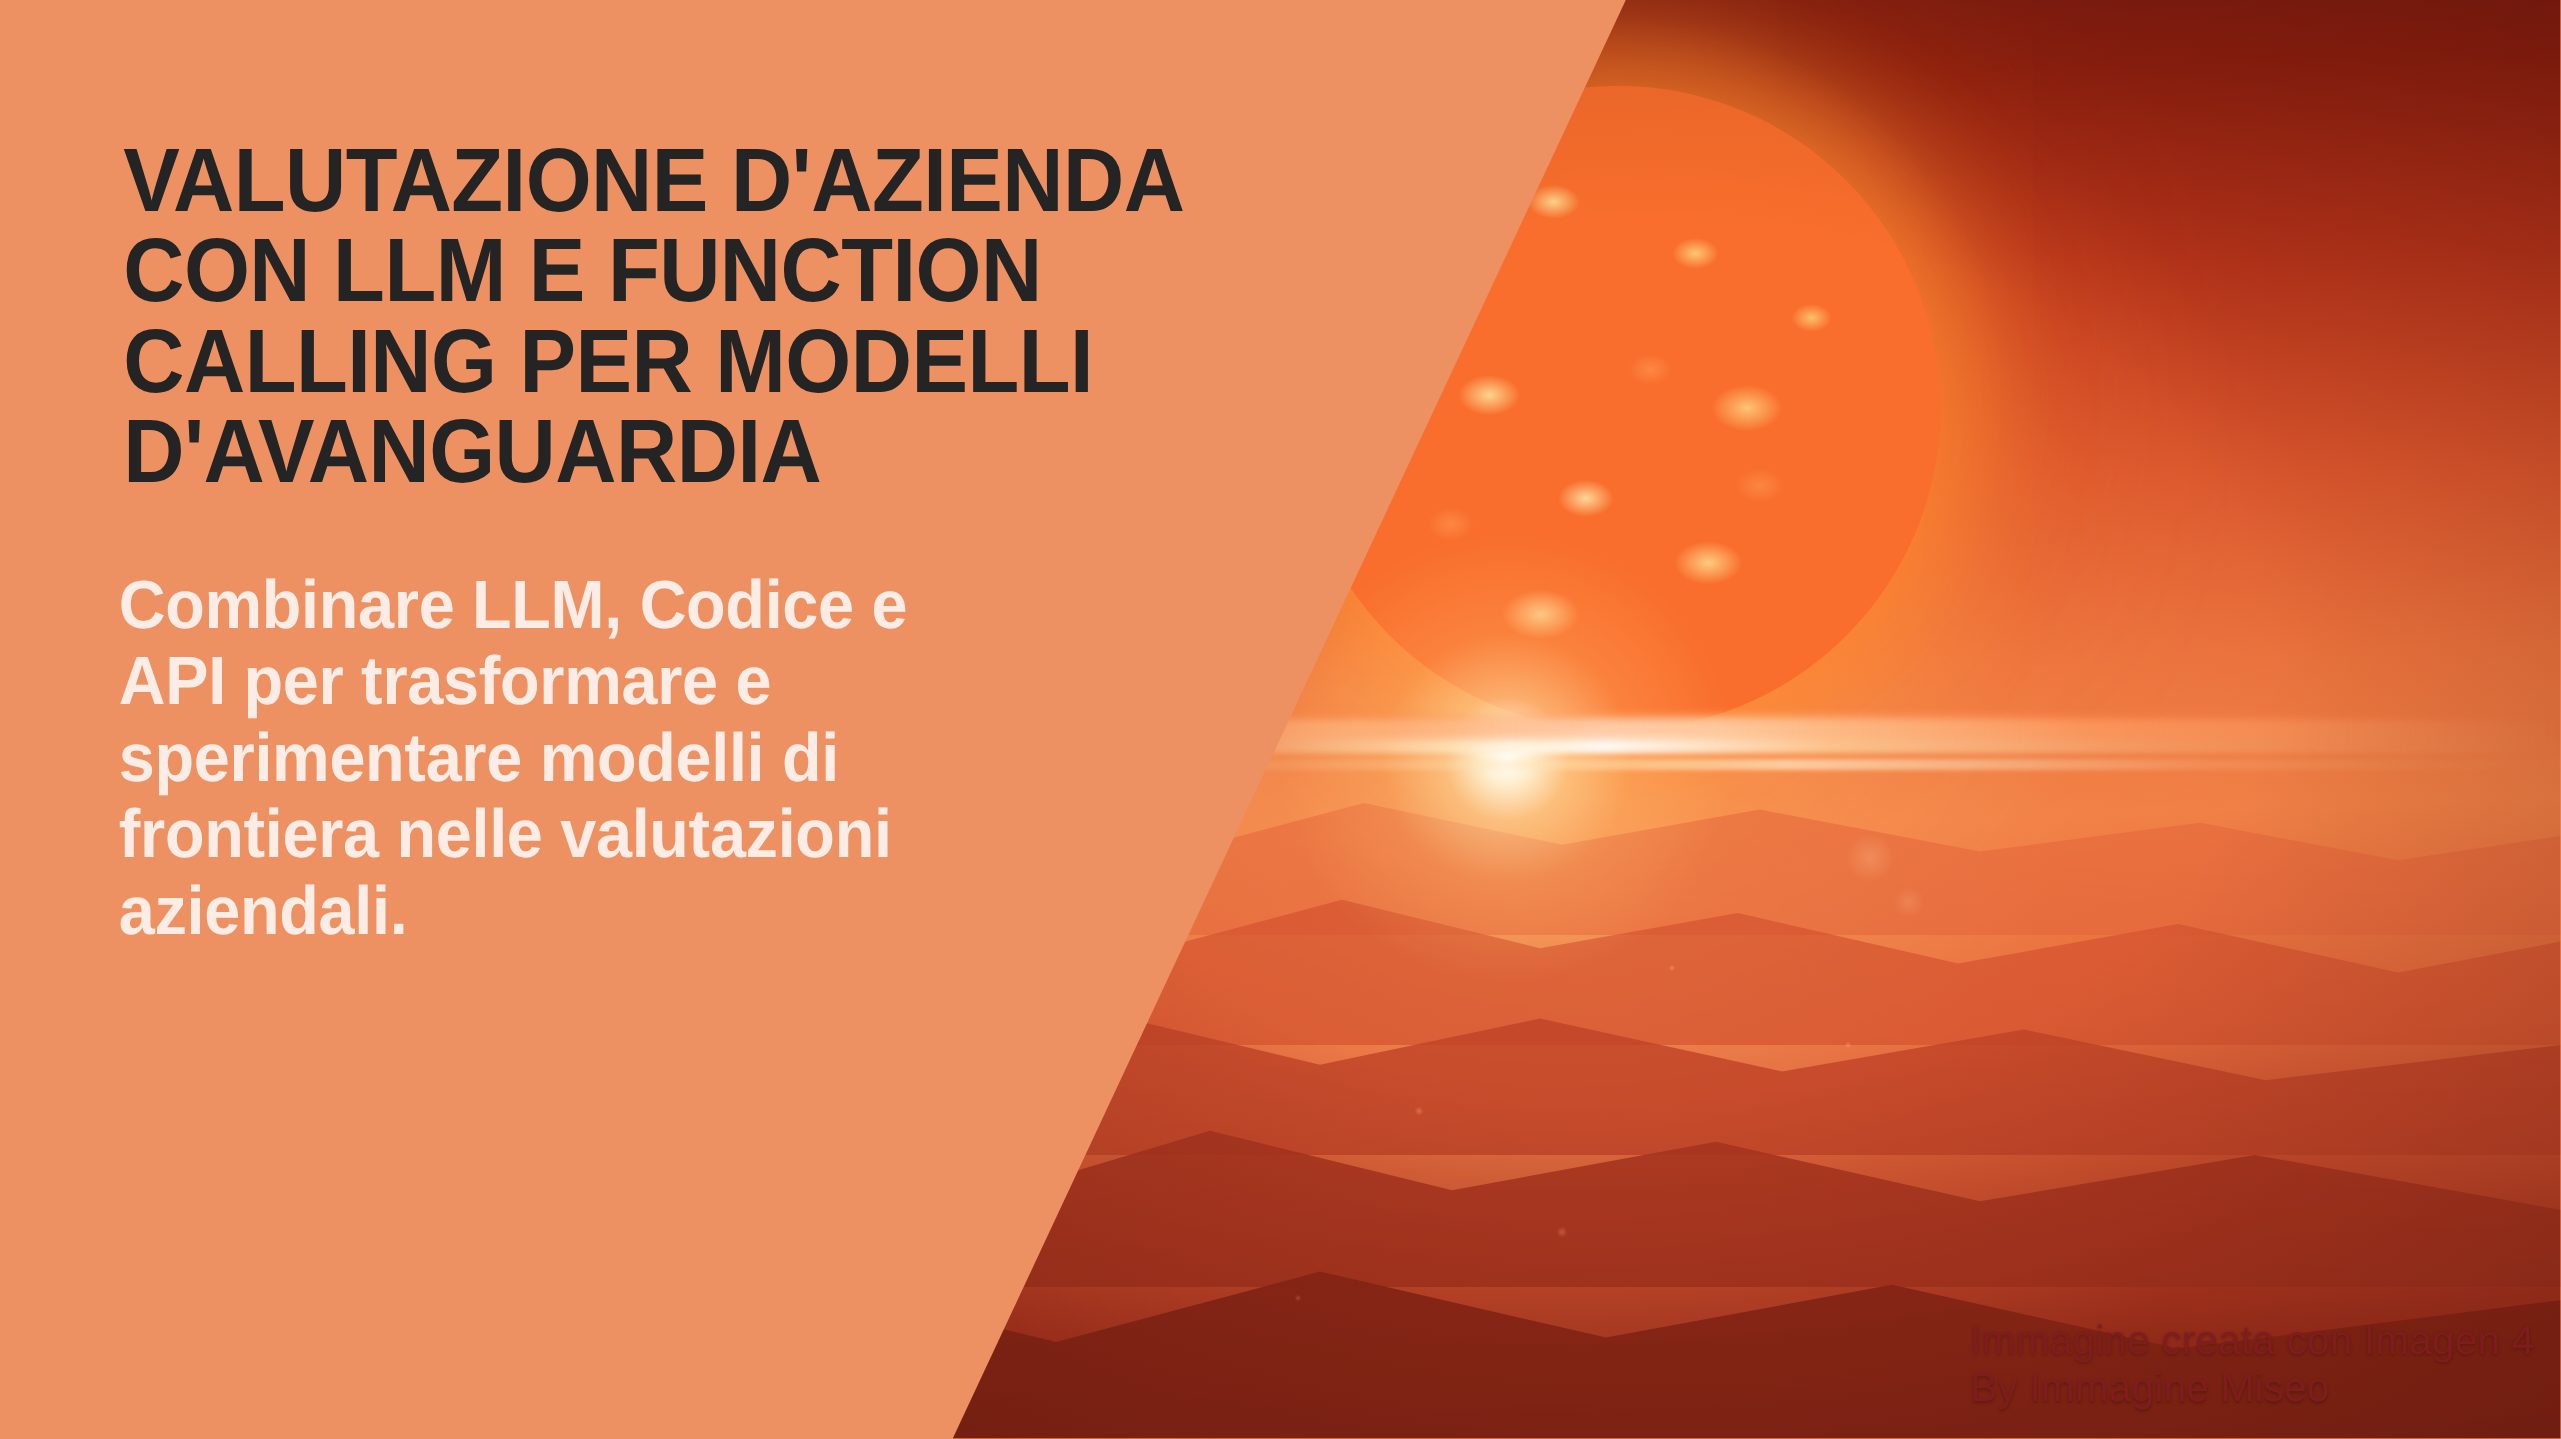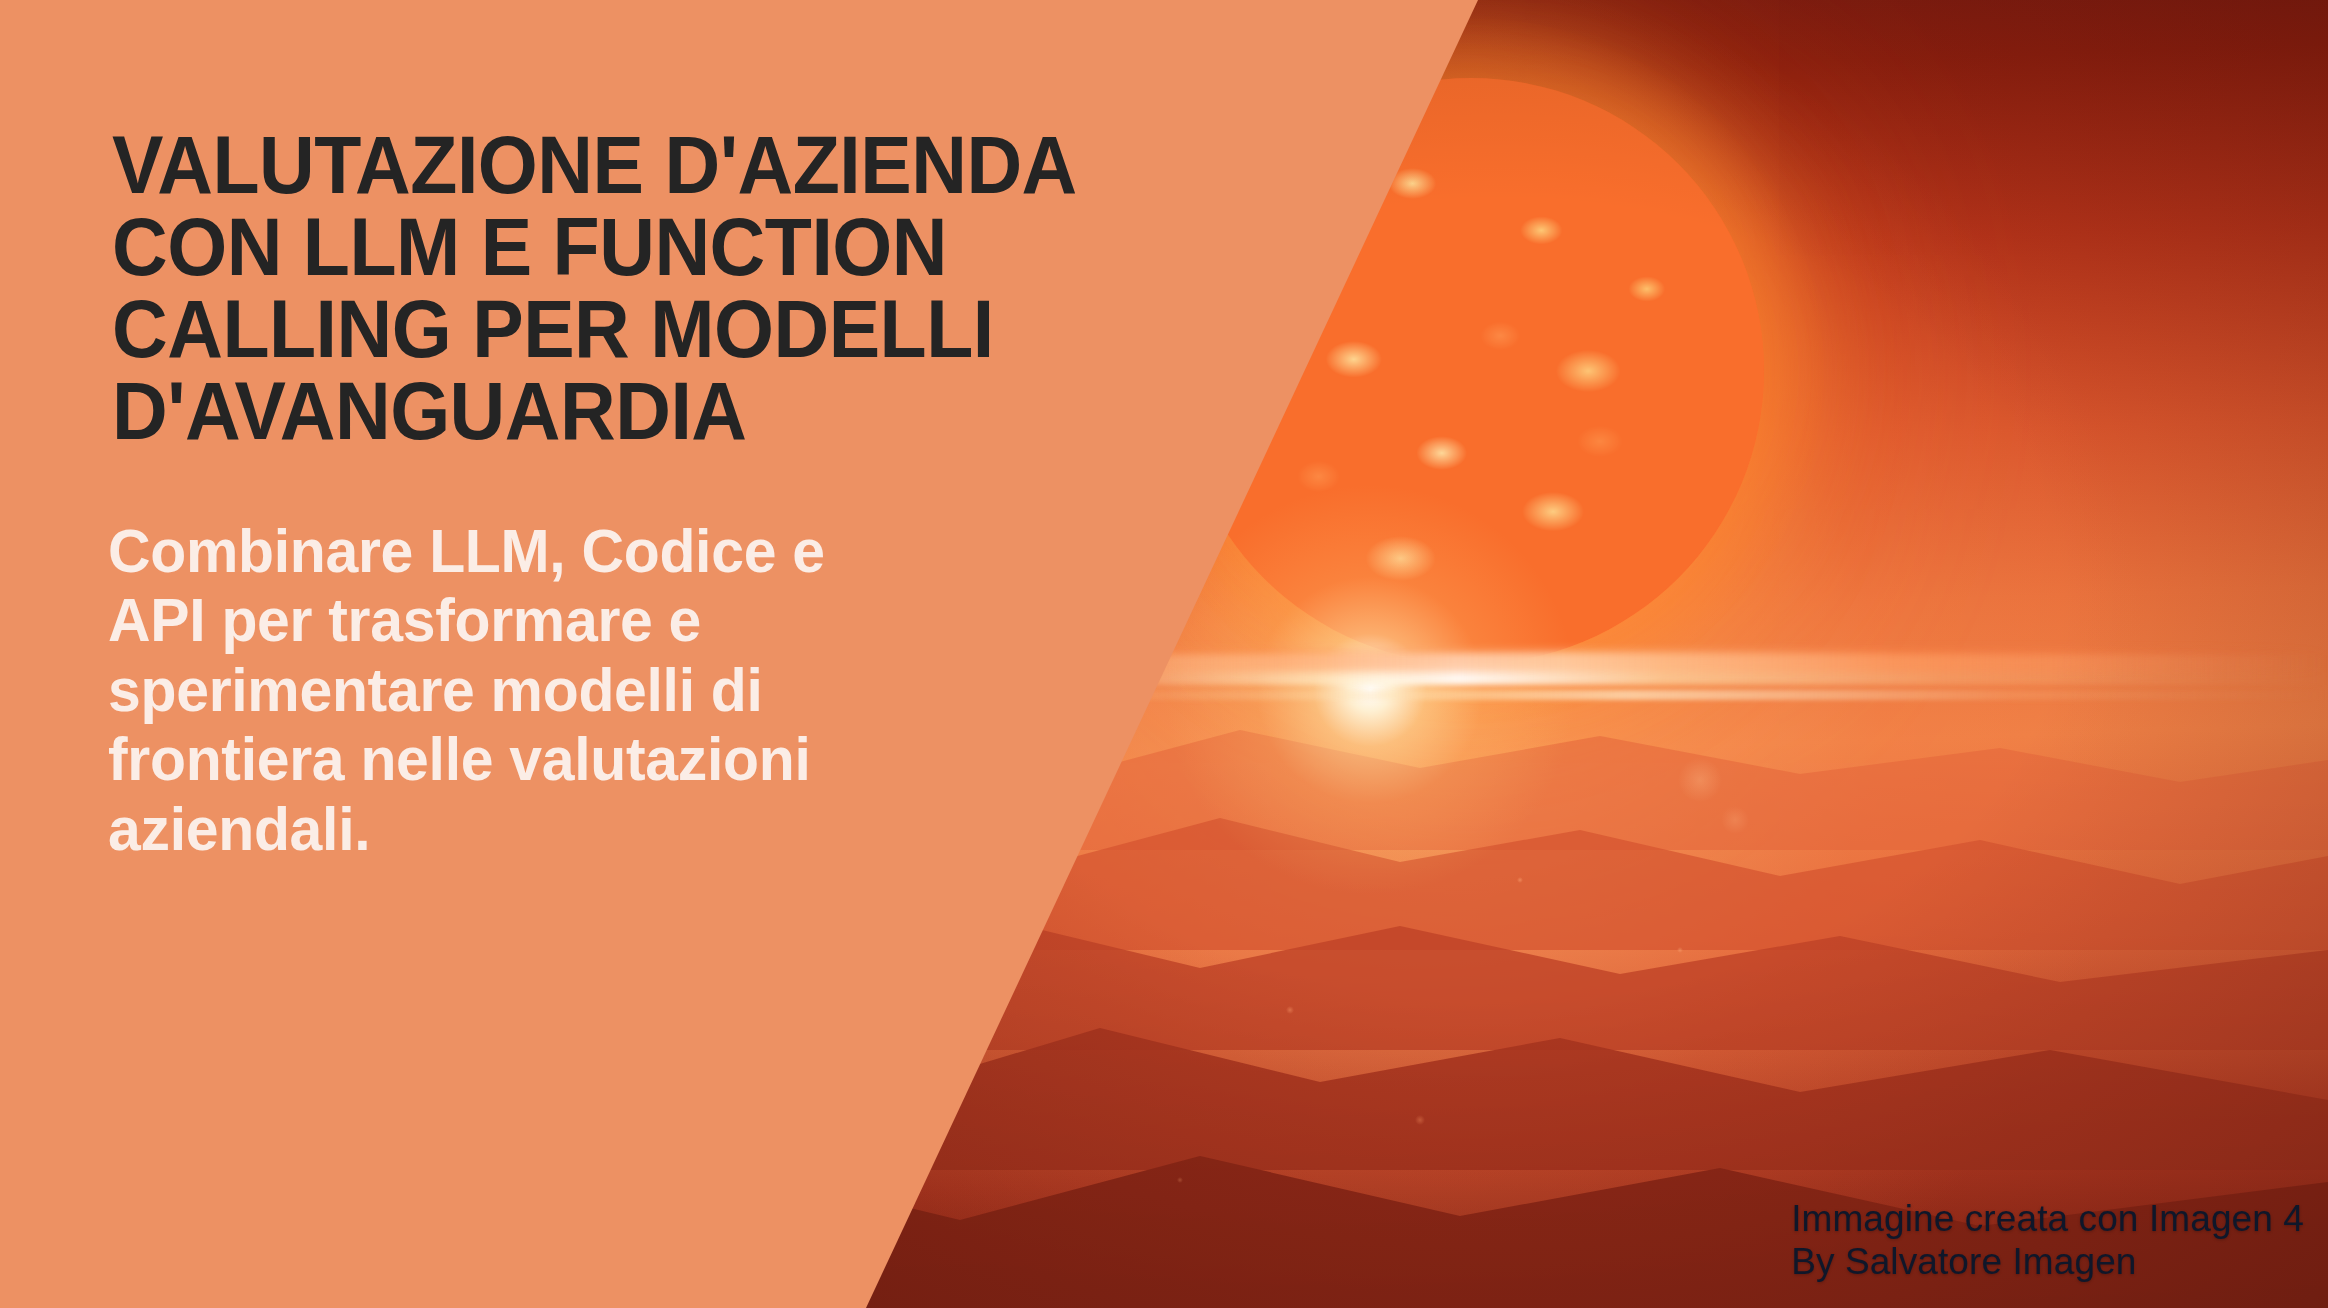--- a/index.html
+++ b/index.html
@@ -361,21 +361,21 @@
     letter-spacing:-0.4px;
     padding:17px 10px 15px 10px;
     margin-bottom:8px;
     white-space:nowrap;
     transform:scaleX(.96); transform-origin:left top;
   }
 
   
   #credit {
     position:absolute; right:24px; bottom:24px;
-    color:#0f172a; font-size:37px; line-height:1.18;
+    color:#7f1d1d; font-size:37px; line-height:1.18;
     font-weight:400; text-align:left;
     letter-spacing:.1px;
     text-shadow:0 1px 3px rgba(0,0,0,.25);
   }
 </style>
 </head>
 <body>
 
 <div id="slide">
 
@@ -451,21 +451,21 @@
       <div class="a dot-w" id="dot2"></div>
       <div class="a dot-w" id="dot3"></div>
       <div class="a dot-w" id="dot4"></div>
     </div>
 
     <div class="layer" id="laser"></div>
     <div class="layer" id="vig"></div>
 
     <div id="credit">
       <div>Immagine creata con Imagen 4</div>
-      <div>By Salvatore Imagen</div>
+      <div>By Immagine Miseo</div>
     </div>
   </div>
 
   <div id="panel">
 
     <div id="title">
       <div>VALUTAZIONE D'AZIENDA</div>
       <div>CON LLM E FUNCTION</div>
       <div>CALLING PER MODELLI</div>
       <div>D'AVANGUARDIA</div>

